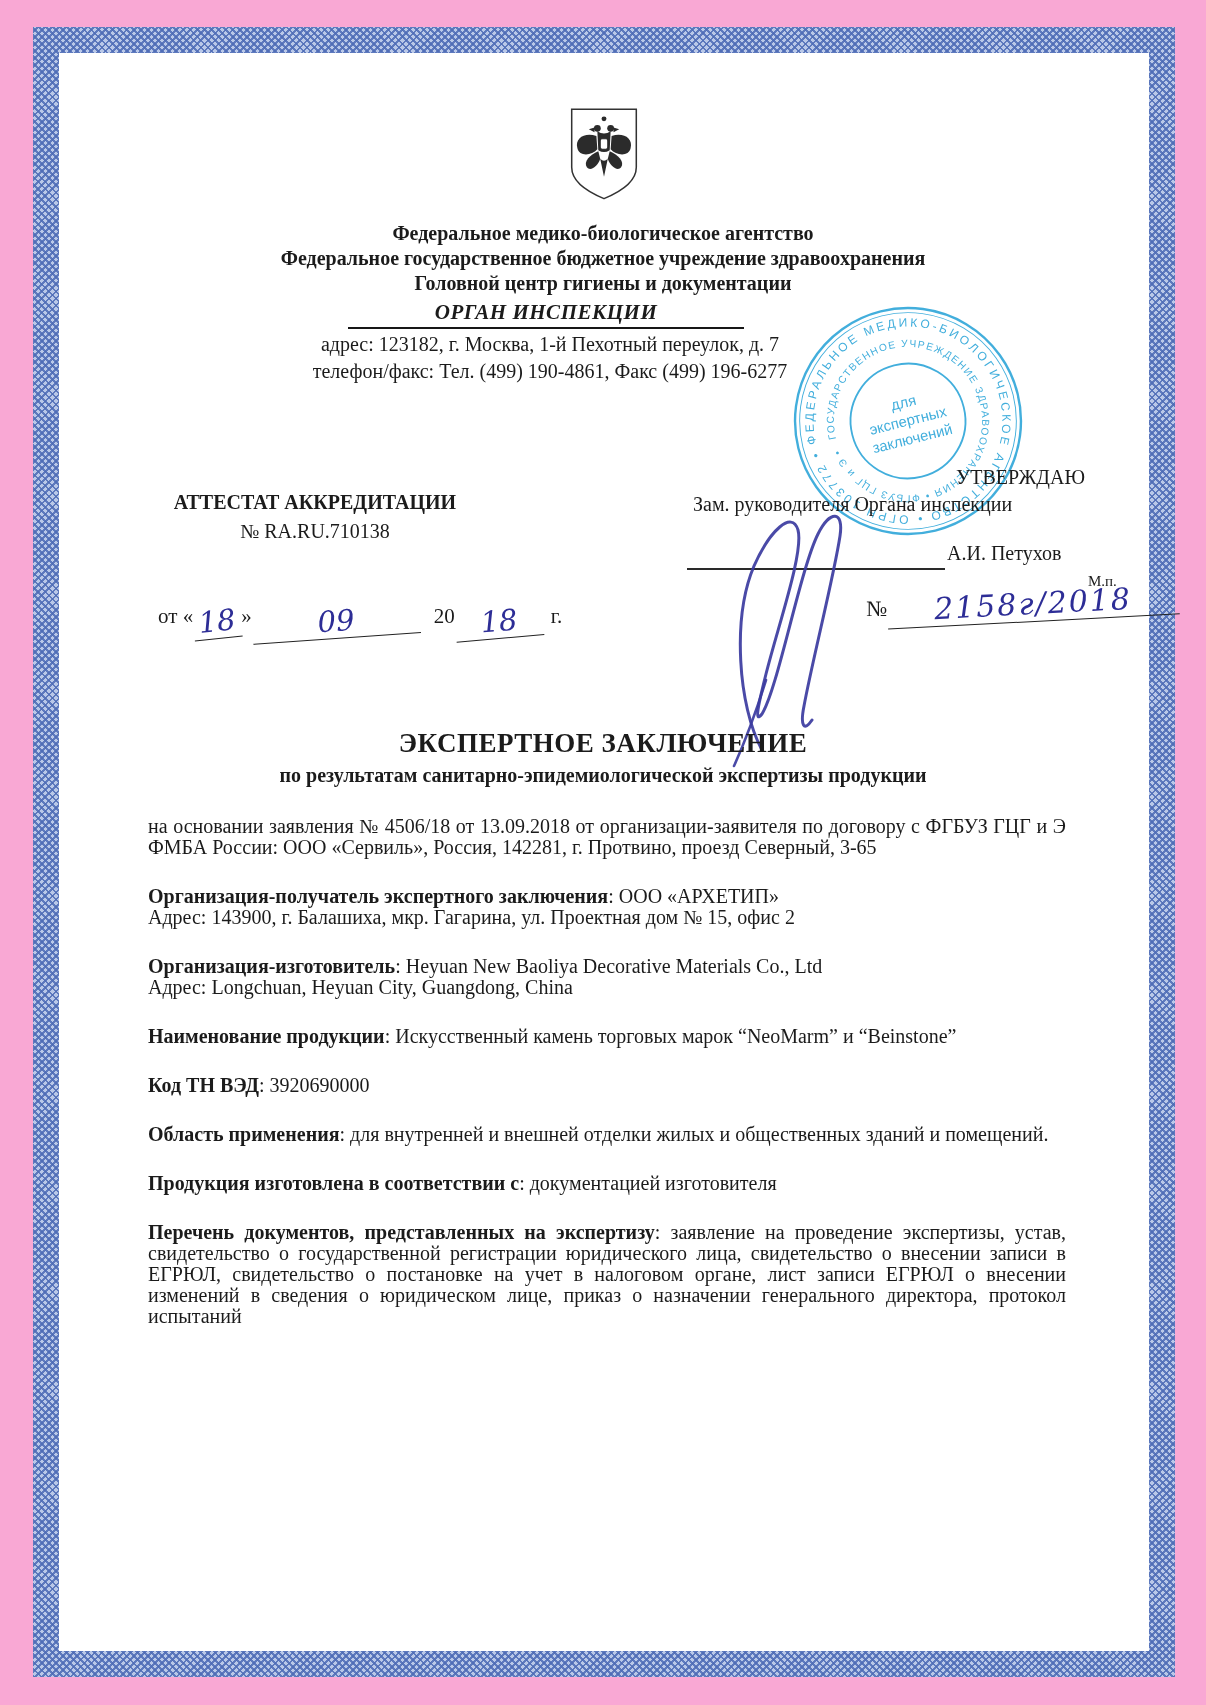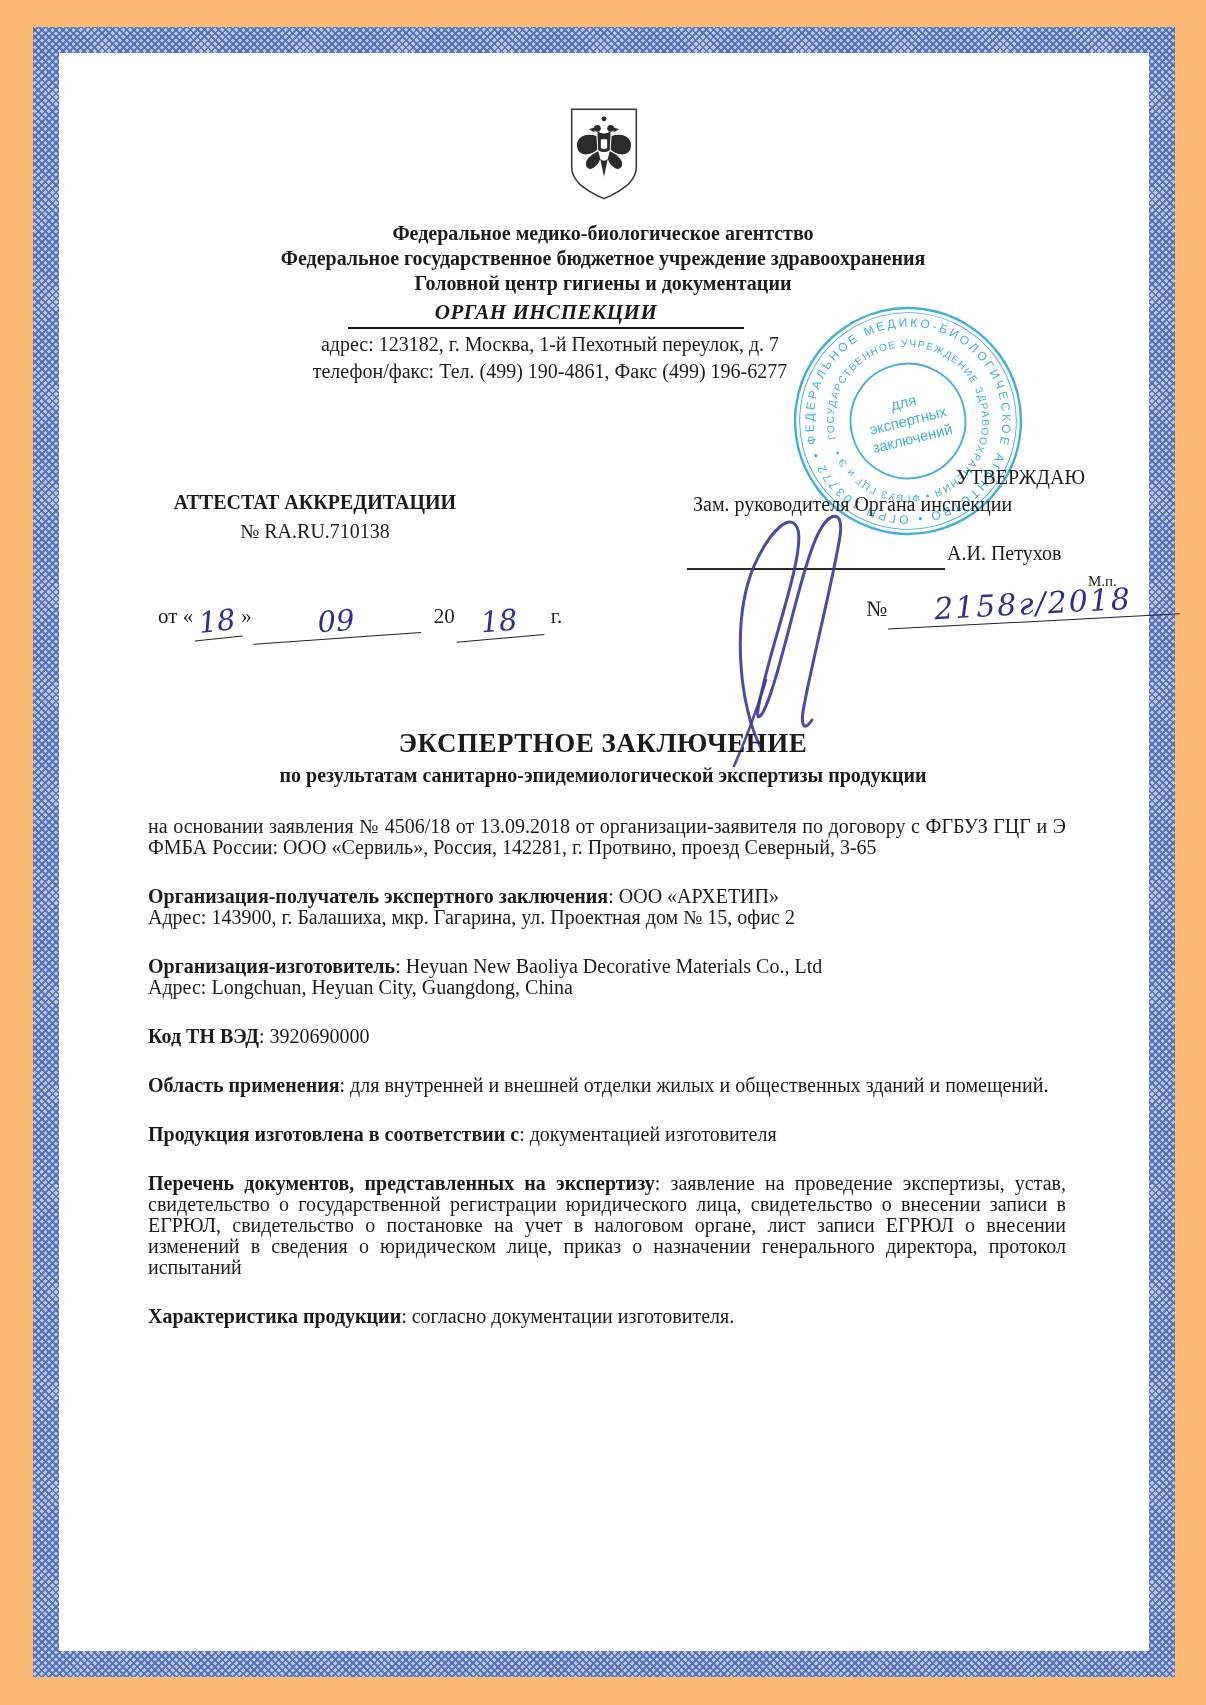--- a/index.html
+++ b/index.html
@@ -1,16 +1,16 @@
 <!DOCTYPE html>
 <html><head>
 <meta charset="utf-8">
 <style>
   html,body{margin:0;padding:0;background:#fff;}
-  .page{position:relative;width:1206px;height:1705px;background:#fdba74;overflow:hidden;
+  .page{position:relative;width:1206px;height:1705px;background:#f9a8d4;overflow:hidden;
         font-family:"Liberation Serif","DejaVu Serif",serif;color:#1b1b1b;}
   
   .frame{position:absolute;left:33px;top:27px;width:1142px;height:1650px;
          background-color:#b9c8e8;
          background-image:
            repeating-linear-gradient(45deg, rgba(78,108,182,.85) 0 2px, rgba(255,255,255,0) 2px 5px),
            repeating-linear-gradient(-45deg, rgba(78,108,182,.85) 0 2px, rgba(255,255,255,0) 2px 5px);}
   .frame-inner{position:absolute;left:26px;top:26px;right:26px;bottom:26px;background:#fff;}
   .abs{position:absolute;}
   .b{font-weight:bold;}
@@ -134,28 +134,28 @@
     </div>
     <div class="para">
       <span class="b">Организация-получатель экспертного заключения</span><span>: ООО «АРХЕТИП»</span>
       <div class="pline">Адрес: 143900, г. Балашиха, мкр. Гагарина, ул. Проектная дом № 15, офис 2</div>
     </div>
     <div class="para">
       <span class="b">Организация-изготовитель</span><span>: Heyuan New Baoliya Decorative Materials Co., Ltd</span>
       <div class="pline">Адрес: Longchuan, Heyuan City, Guangdong, China</div>
     </div>
     <div class="para">
+      <span class="b">Наименование продукции</span><span>: Искусственный камень торговых марок “NeoMarm” и “Beinstone”</span>
+    </div>
+    <div class="para">
       <span class="b">Код ТН ВЭД</span><span>: 3920690000</span>
     </div>
     <div class="para">
       <span class="b">Область применения</span><span>: для внутренней и внешней отделки жилых и общественных зданий и помещений.</span>
     </div>
     <div class="para">
       <span class="b">Продукция изготовлена в соответствии с</span><span>: документацией изготовителя</span>
     </div>
     <div class="para just">
       <span class="b">Перечень документов, представленных на экспертизу</span><span>: заявление на проведение экспертизы, устав, свидетельство о государственной регистрации юридического лица, свидетельство о внесении записи в ЕГРЮЛ, свидетельство о постановке на учет в налоговом органе, лист записи ЕГРЮЛ о внесении изменений в сведения о юридическом лице, приказ о назначении генерального директора, протокол испытаний</span>
     </div>
-    <div class="para">
-      <span class="b">Характеристика продукции</span><span>: согласно документации изготовителя.</span>
-    </div>
   </div>
 </div>
 
 </body></html>

